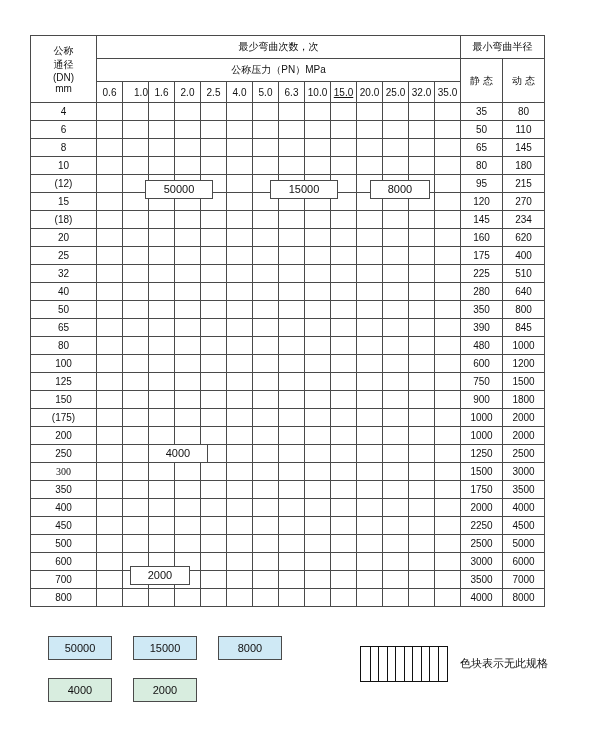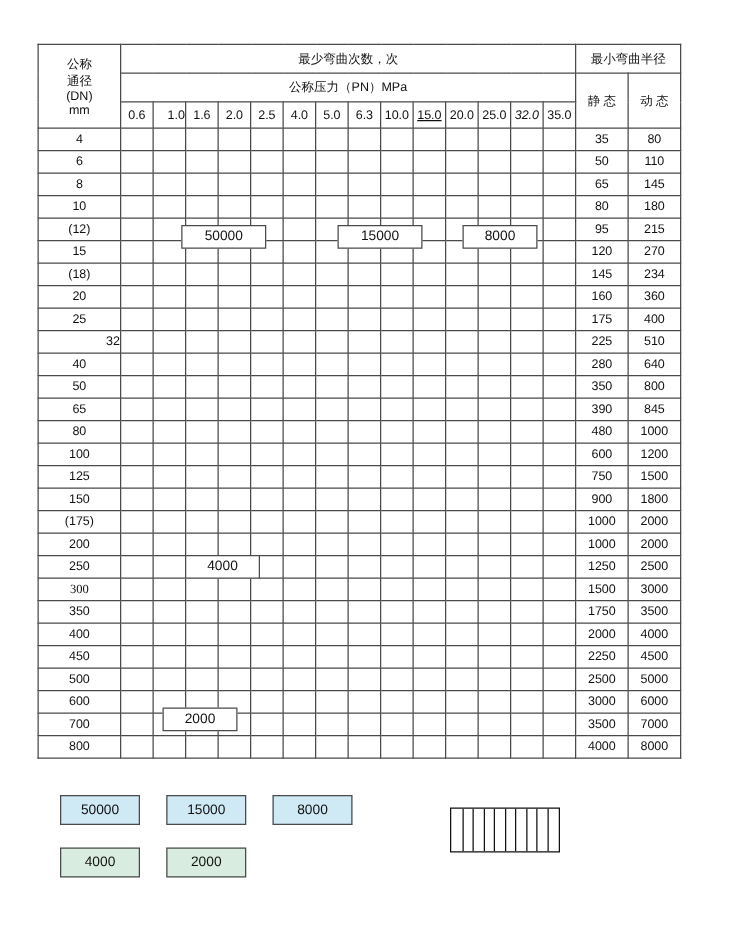--- a/index.html
+++ b/index.html
@@ -98,21 +98,21 @@
           <td class="hdr" style="height: 20px;">1.6</td>
           <td class="hdr" style="height: 20px;">2.0</td>
           <td class="hdr" style="height: 20px;">2.5</td>
           <td class="hdr" style="height: 20px;">4.0</td>
           <td class="hdr" style="height: 20px;">5.0</td>
           <td class="hdr" style="height: 20px;">6.3</td>
           <td class="hdr" style="height: 20px;">10.0</td>
           <td class="hdr" style="height: 20px; text-decoration: underline;">15.0</td>
           <td class="hdr" style="height: 20px;">20.0</td>
           <td class="hdr" style="height: 20px;">25.0</td>
-          <td class="hdr" style="height: 20px; font-style: italic;">32.0</td>
+          <td class="hdr" style="height: 20px;">32.0</td>
           <td class="hdr" style="height: 20px;">35.0</td>
         </tr>
     </thead>
     <tbody id="table-body">
         <tr>
           <td class="rowlabel" style="height: 17px;">4</td>
           <td class="c-blue"></td>
           <td class="c-blue"></td>
           <td class="c-blue"></td>
           <td class="c-blue"></td>
@@ -253,21 +253,21 @@
           <td class="c-blue"></td>
           <td class="c-blue"></td>
           <td class="c-blue"></td>
           <td class="c-blue"></td>
           <td class="c-blue"></td>
           <td class="c-blue"></td>
           <td class="c-white"></td>
           <td class="c-white"></td>
           <td class="c-white"></td>
           <td>160</td>
-          <td>360</td>
+          <td>620</td>
         </tr>
         <tr>
           <td class="rowlabel" style="height: 17px;">25</td>
           <td class="c-blue"></td>
           <td class="c-blue"></td>
           <td class="c-blue"></td>
           <td class="c-blue"></td>
           <td class="c-blue"></td>
           <td class="c-blue"></td>
           <td class="c-blue"></td>
@@ -275,21 +275,21 @@
           <td class="c-blue"></td>
           <td class="c-blue"></td>
           <td class="c-white"></td>
           <td class="c-white"></td>
           <td class="c-white"></td>
           <td class="c-white"></td>
           <td>175</td>
           <td>400</td>
         </tr>
         <tr>
-          <td class="rowlabel" style="height: 17px; text-align: right;">32</td>
+          <td class="rowlabel" style="height: 17px;">32</td>
           <td class="c-blue"></td>
           <td class="c-blue"></td>
           <td class="c-blue"></td>
           <td class="c-blue"></td>
           <td class="c-blue"></td>
           <td class="c-blue"></td>
           <td class="c-blue"></td>
           <td class="c-blue"></td>
           <td class="c-blue"></td>
           <td class="c-white"></td>
@@ -663,15 +663,16 @@
         <i style="left: 8.5px;"></i>
         <i style="left: 17px;"></i>
         <i style="left: 25.5px;"></i>
         <i style="left: 34px;"></i>
         <i style="left: 42.5px;"></i>
         <i style="left: 51px;"></i>
         <i style="left: 59.5px;"></i>
         <i style="left: 68px;"></i>
         <i style="left: 76.5px;"></i>
       </div>
+    <div class="lg-text" style="left:430px;top:16px;">色块表示无此规格</div>
   </div>
 
 </div>
 
 </body></html>

